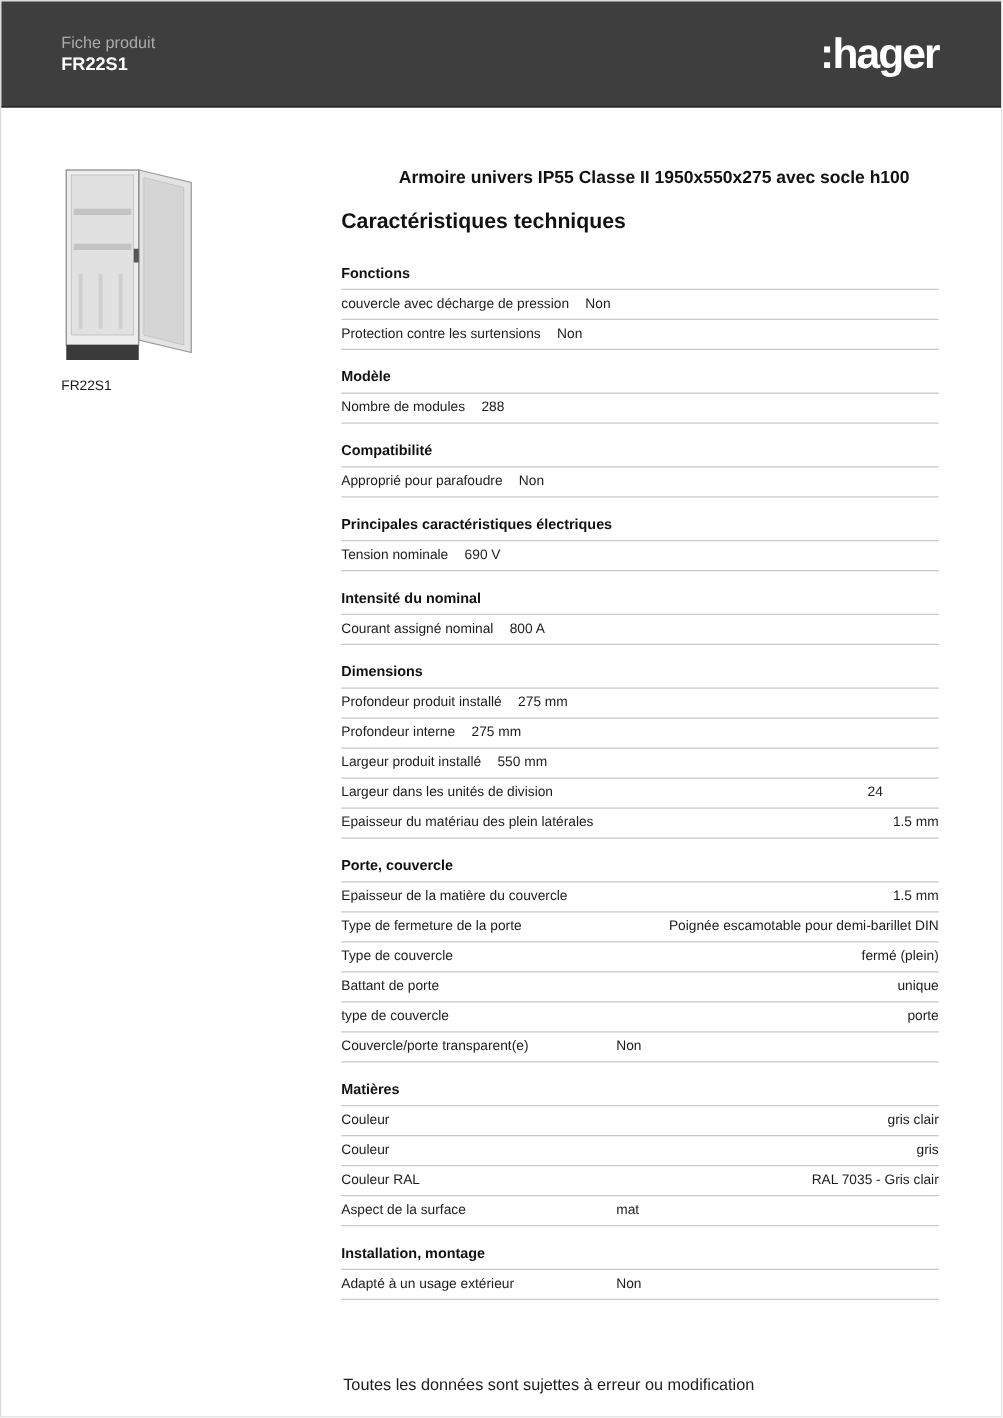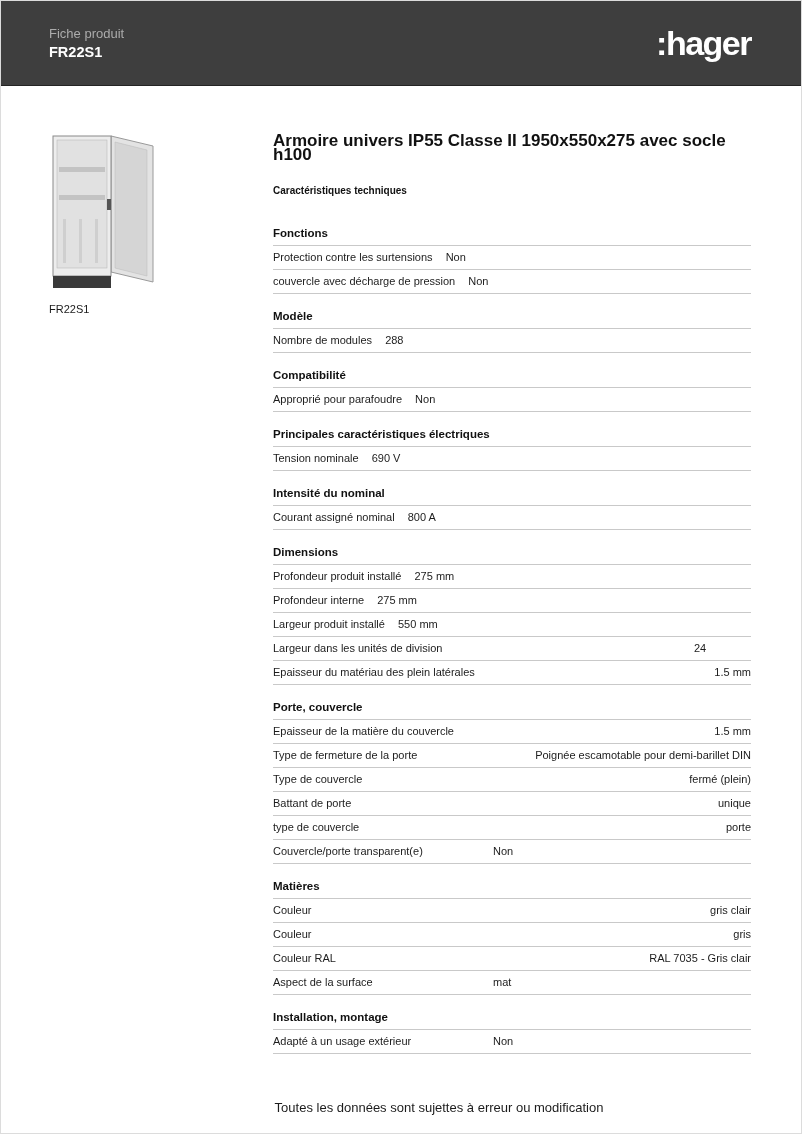--- a/index.html
+++ b/index.html
@@ -36,22 +36,22 @@
     font-family: Liberation Sans, sans-serif;
   }
 
   
   .left-col { position: absolute; left: 48px; top: 130px; width: 120px; }
   .product-figure { width: 110px; height: 163px; background: #ffffff; }
   .image-caption { margin-top: 9px; font-size: 11px; color: #1a1a1a; }
 
   
   .right-col { position: absolute; left: 272px; top: 133px; width: 478px; }
-  .product-title { font-size: 17px; font-weight: bold; color: #111; line-height: 14px; }
-  .tech-subtitle { font-size: 10px; font-weight: bold; color: #111; line-height: 14px; margin-top: 22px; }
+  .product-title { font-size: 14px; font-weight: bold; color: #111; line-height: 14px; margin-left: 46px; }
+  .tech-subtitle { font-size: 17px; font-weight: bold; color: #111; line-height: 14px; margin-top: 22px; }
 
   #sections { margin-top: 29px; }
   .spec-section { margin-bottom: 16px; }
   .section-title {
     font-size: 11.5px;
     font-weight: bold;
     color: #111;
     line-height: 13px;
     padding-bottom: 5px;
     border-bottom: 1px solid #c9c9c9;
@@ -122,26 +122,26 @@
   </aside>
 
   <section class="right-col">
     <h1 class="product-title">Armoire univers IP55 Classe II 1950x550x275 avec socle h100</h1>
     <h2 class="tech-subtitle">Caractéristiques techniques</h2>
     <div id="sections">
   <section class="spec-section">
     <h3 class="section-title">Fonctions</h3>
     <div class="rows">
   <div class="spec-row align-inline">
+    <span class="row-label">couvercle avec décharge de pression</span>
+    <span class="row-value">Non</span>
+  </div>
+
+  <div class="spec-row align-inline">
     <span class="row-label">Protection contre les surtensions</span>
-    <span class="row-value">Non</span>
-  </div>
-
-  <div class="spec-row align-inline">
-    <span class="row-label">couvercle avec décharge de pression</span>
     <span class="row-value">Non</span>
   </div>
 </div>
   </section>
 
   <section class="spec-section">
     <h3 class="section-title">Modèle</h3>
     <div class="rows">
   <div class="spec-row align-inline">
     <span class="row-label">Nombre de modules</span>

